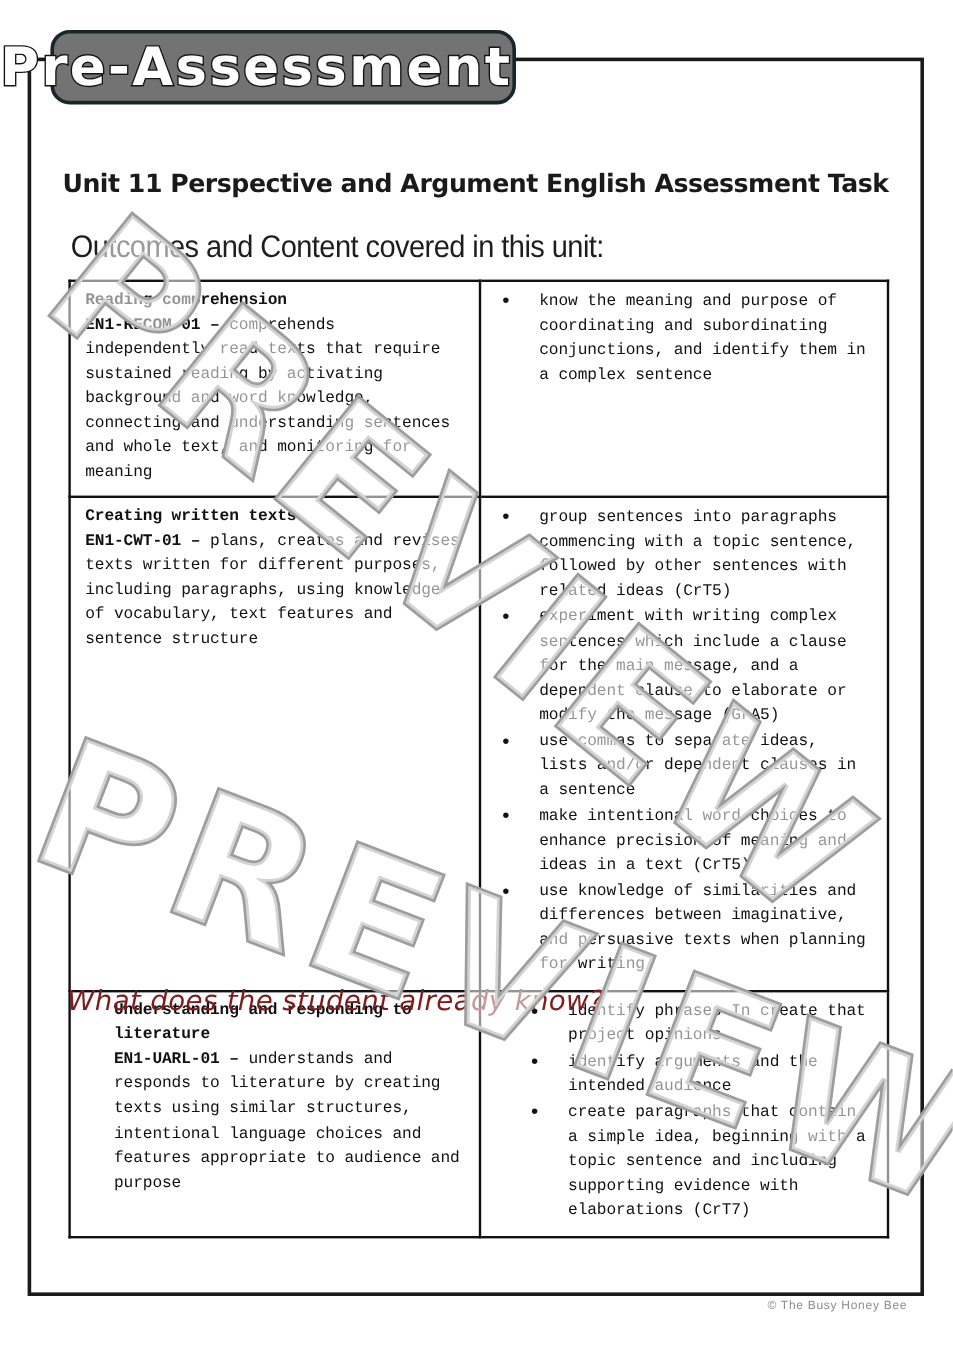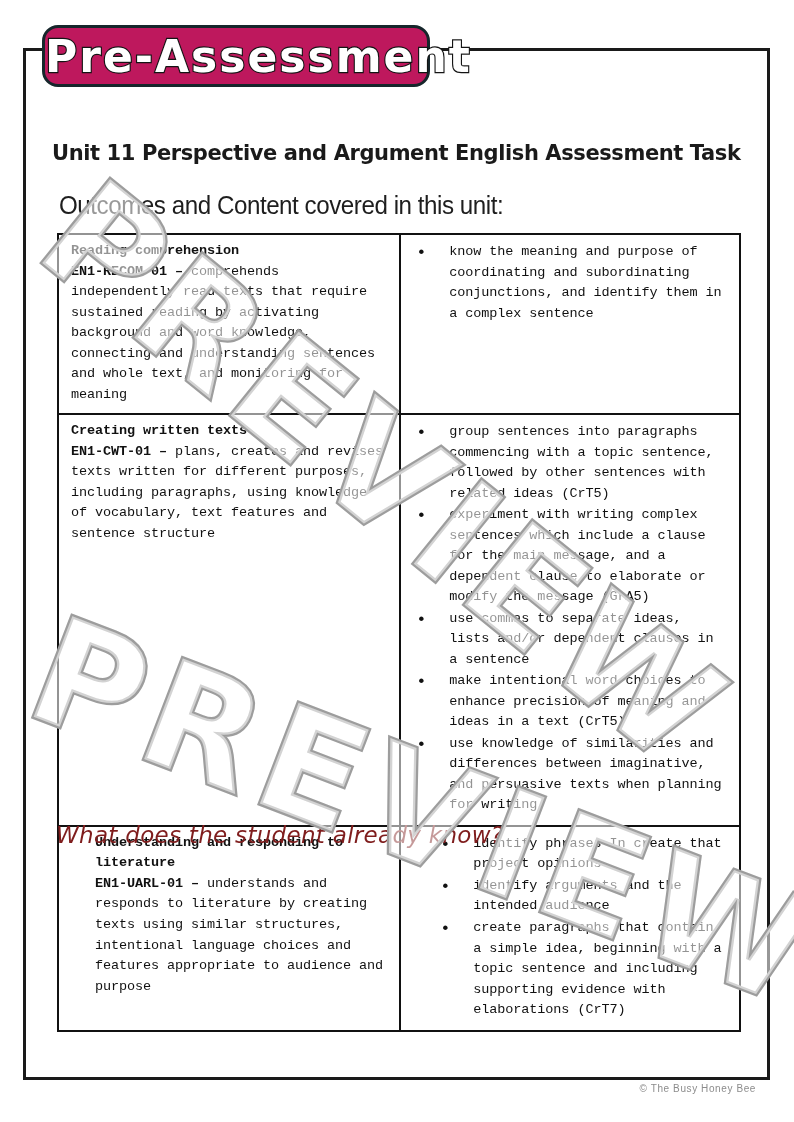--- a/index.html
+++ b/index.html
@@ -8,22 +8,22 @@
     position:relative; width:794px; height:1122px; margin:0 auto;
     background:#fff; overflow:hidden;
     font-family:"Liberation Sans", sans-serif; color:var(--ink,#1a1a1a);
   }
   .page-border {
     position:absolute; left:23px; top:48px; width:747px; height:1032px;
     border:3px solid var(--ink,#1a1a1a); z-index:1;
   }
   .badge {
     position:absolute; left:42px; top:25px; width:388px; height:62px;
-    background:#be185d; border:3.5px solid #16262b; border-radius:16px;
-    display:flex; align-items:center; justify-content:flex-start; z-index:3;
+    background:#737373; border:3.5px solid #16262b; border-radius:16px;
+    display:flex; align-items:center; justify-content:flex-end; z-index:3;
   }
   .badge-text {
     font-family:"DejaVu Sans", sans-serif; font-weight:bold; font-size:44px;
     color:#ffffff; -webkit-text-stroke:2.3px #141414; paint-order:stroke fill;
     letter-spacing:2px; white-space:nowrap;
   }
   .name-row {
     position:absolute; left:453px; top:66px; width:303px; z-index:4;
     display:flex; align-items:flex-end;
   }

